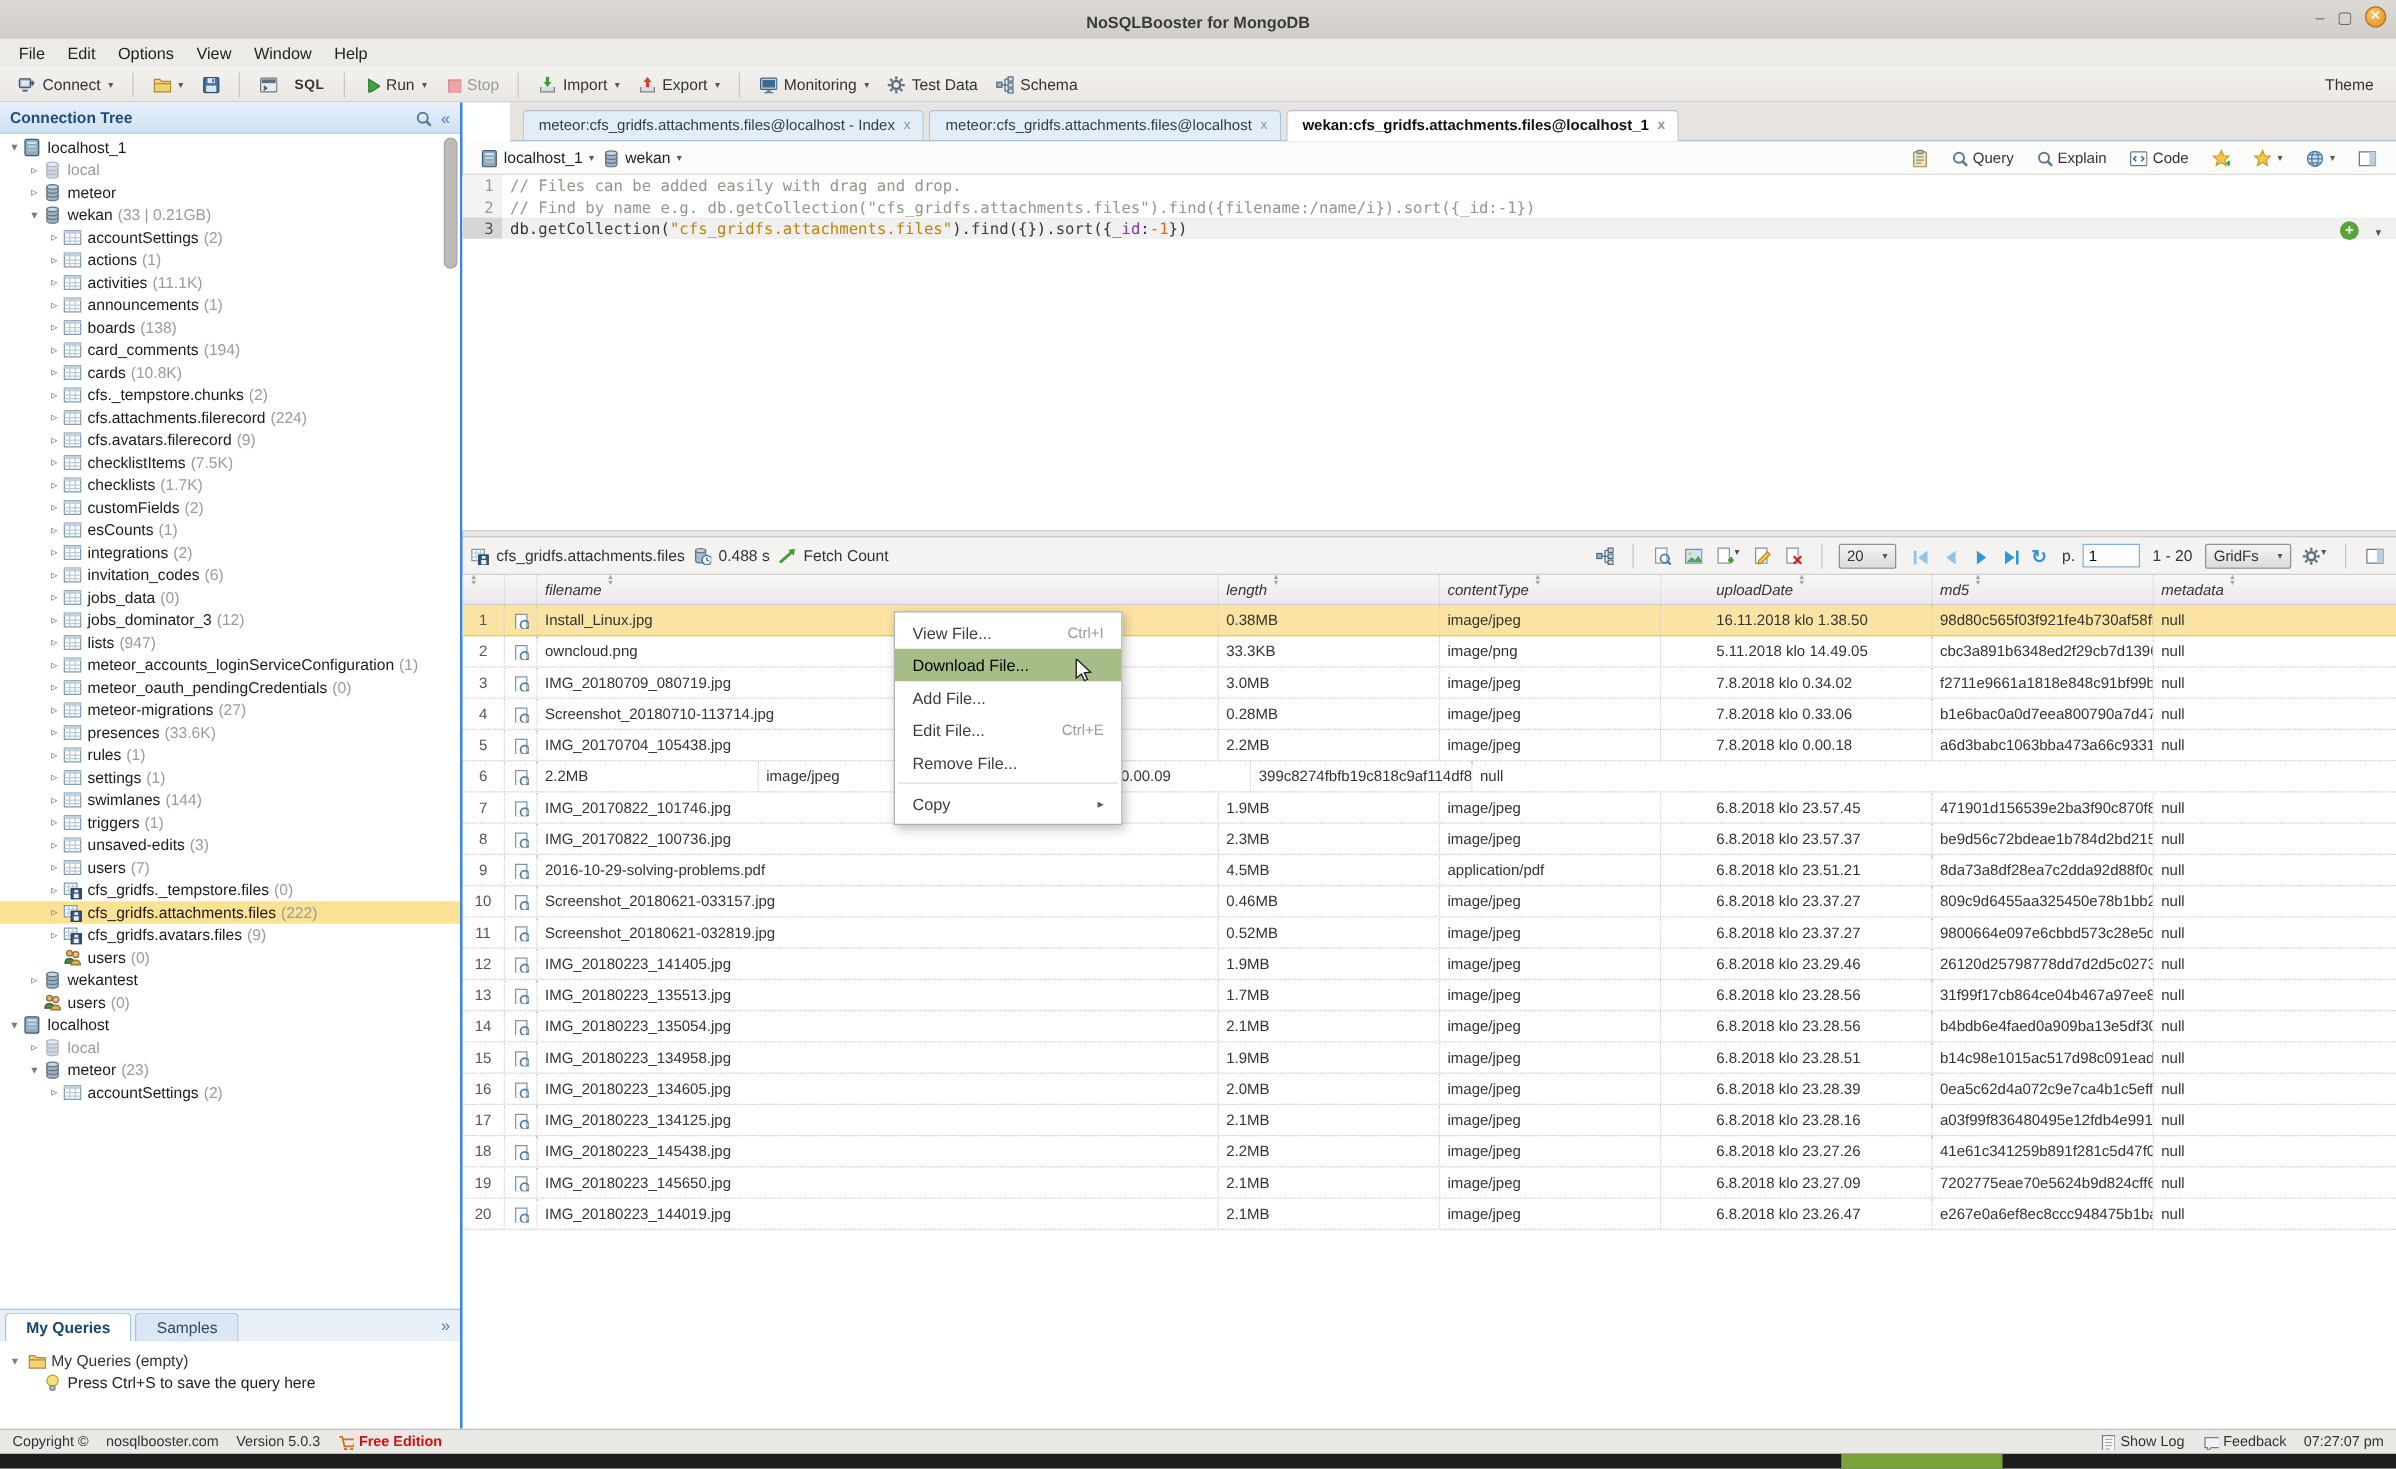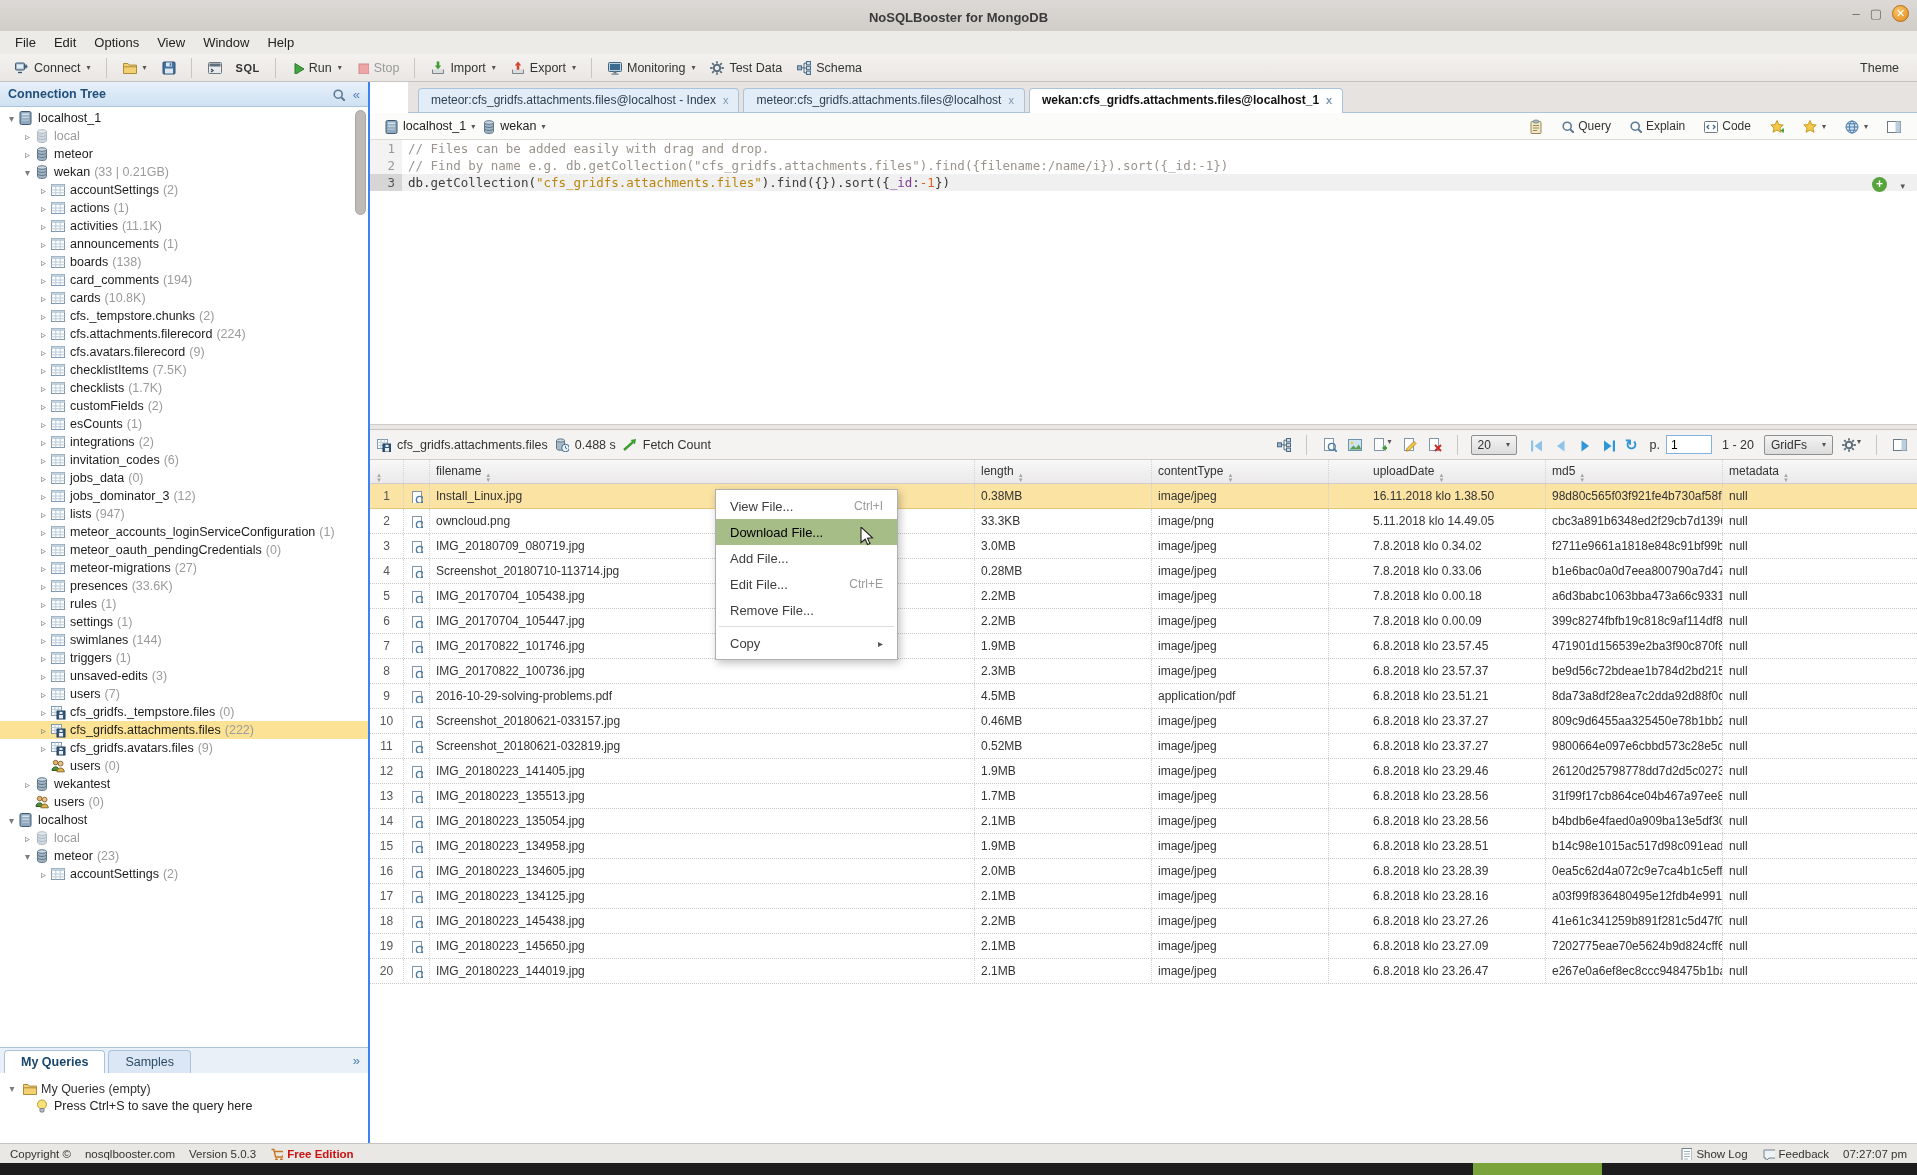--- a/index.html
+++ b/index.html
@@ -124,21 +124,21 @@
   .grow.header { height:24px; line-height:24px; background:linear-gradient(#f8f8f8,#ebe9e9);
     border-bottom:1px solid #cfcdcb; color:#333; }
   .grow.selected { background:#fbe3a3; border-bottom:1px solid #e3c977; }
   .gc { padding:0 6px; border-right:1px dotted #d2d2d2; overflow:hidden; white-space:nowrap; flex:none; }
   .gc.cnum { width:34px; text-align:center; color:#555; padding:0 2px; }
   .gc.cprev { width:26px; display:flex; align-items:center; justify-content:center; }
   .gc.cfile { width:545px; } .gc.clen { width:177px; } .gc.ctype { width:177px; }
   .gc.cdate { width:179px;margin-left:38px; } .gc.cmd5 { width:177px; } .gc.cmeta { width:175px; border-right:none; }
   .sorter { display:inline-flex; flex-direction:column; vertical-align:middle; margin-left:4px; line-height:4px; }
   .sorter span { font-size:6px; color:#a5a5a5; height:5px; }
-  .hflex { display:flex; align-items:flex-end; }
+  .hflex { display:flex; align-items:flex-start;font-style:italic; }
 
   
   .ctxmenu { position:absolute; left:715px; top:489px; width:183px; background:#fff;
     border:1px solid #b0b0b0; box-shadow:2px 3px 8px rgba(0,0,0,.25); padding:3px 0; z-index:50; font-size:13px; }
   .cm-item { display:flex; align-items:center; padding:5px 14px; color:#3d3d3d; height:26px; }
   .cm-item .cl { flex:1; }
   .cm-item .cs { color:#9a9a9a; font-size:12px; }
   .cm-item .ca { color:#555; font-size:10px; }
   .cm-item.hl { background:#a7bd88; color:#000000; }
   .cm-item.hl .cs { color:#e9e9df; }
@@ -1277,21 +1277,20 @@
               <span class="gc cmeta">null</span>
             </div>
 
             <div class="grow">
               <span class="gc cnum">6</span>
               <span class="gc cprev">
                 <svg class="ic13">
                   <use href="#i-viewdoc"></use>
                 </svg>
               </span>
-              <span class="gc cfile">IMG_20170704_105447.jpg</span>
               <span class="gc clen">2.2MB</span>
               <span class="gc ctype">image/jpeg</span>
               <span class="gc cdate">7.8.2018 klo 0.00.09</span>
               <span class="gc cmd5">399c8274fbfb19c818c9af114df8</span>
               <span class="gc cmeta">null</span>
             </div>
 
             <div class="grow">
               <span class="gc cnum">7</span>
               <span class="gc cprev">

